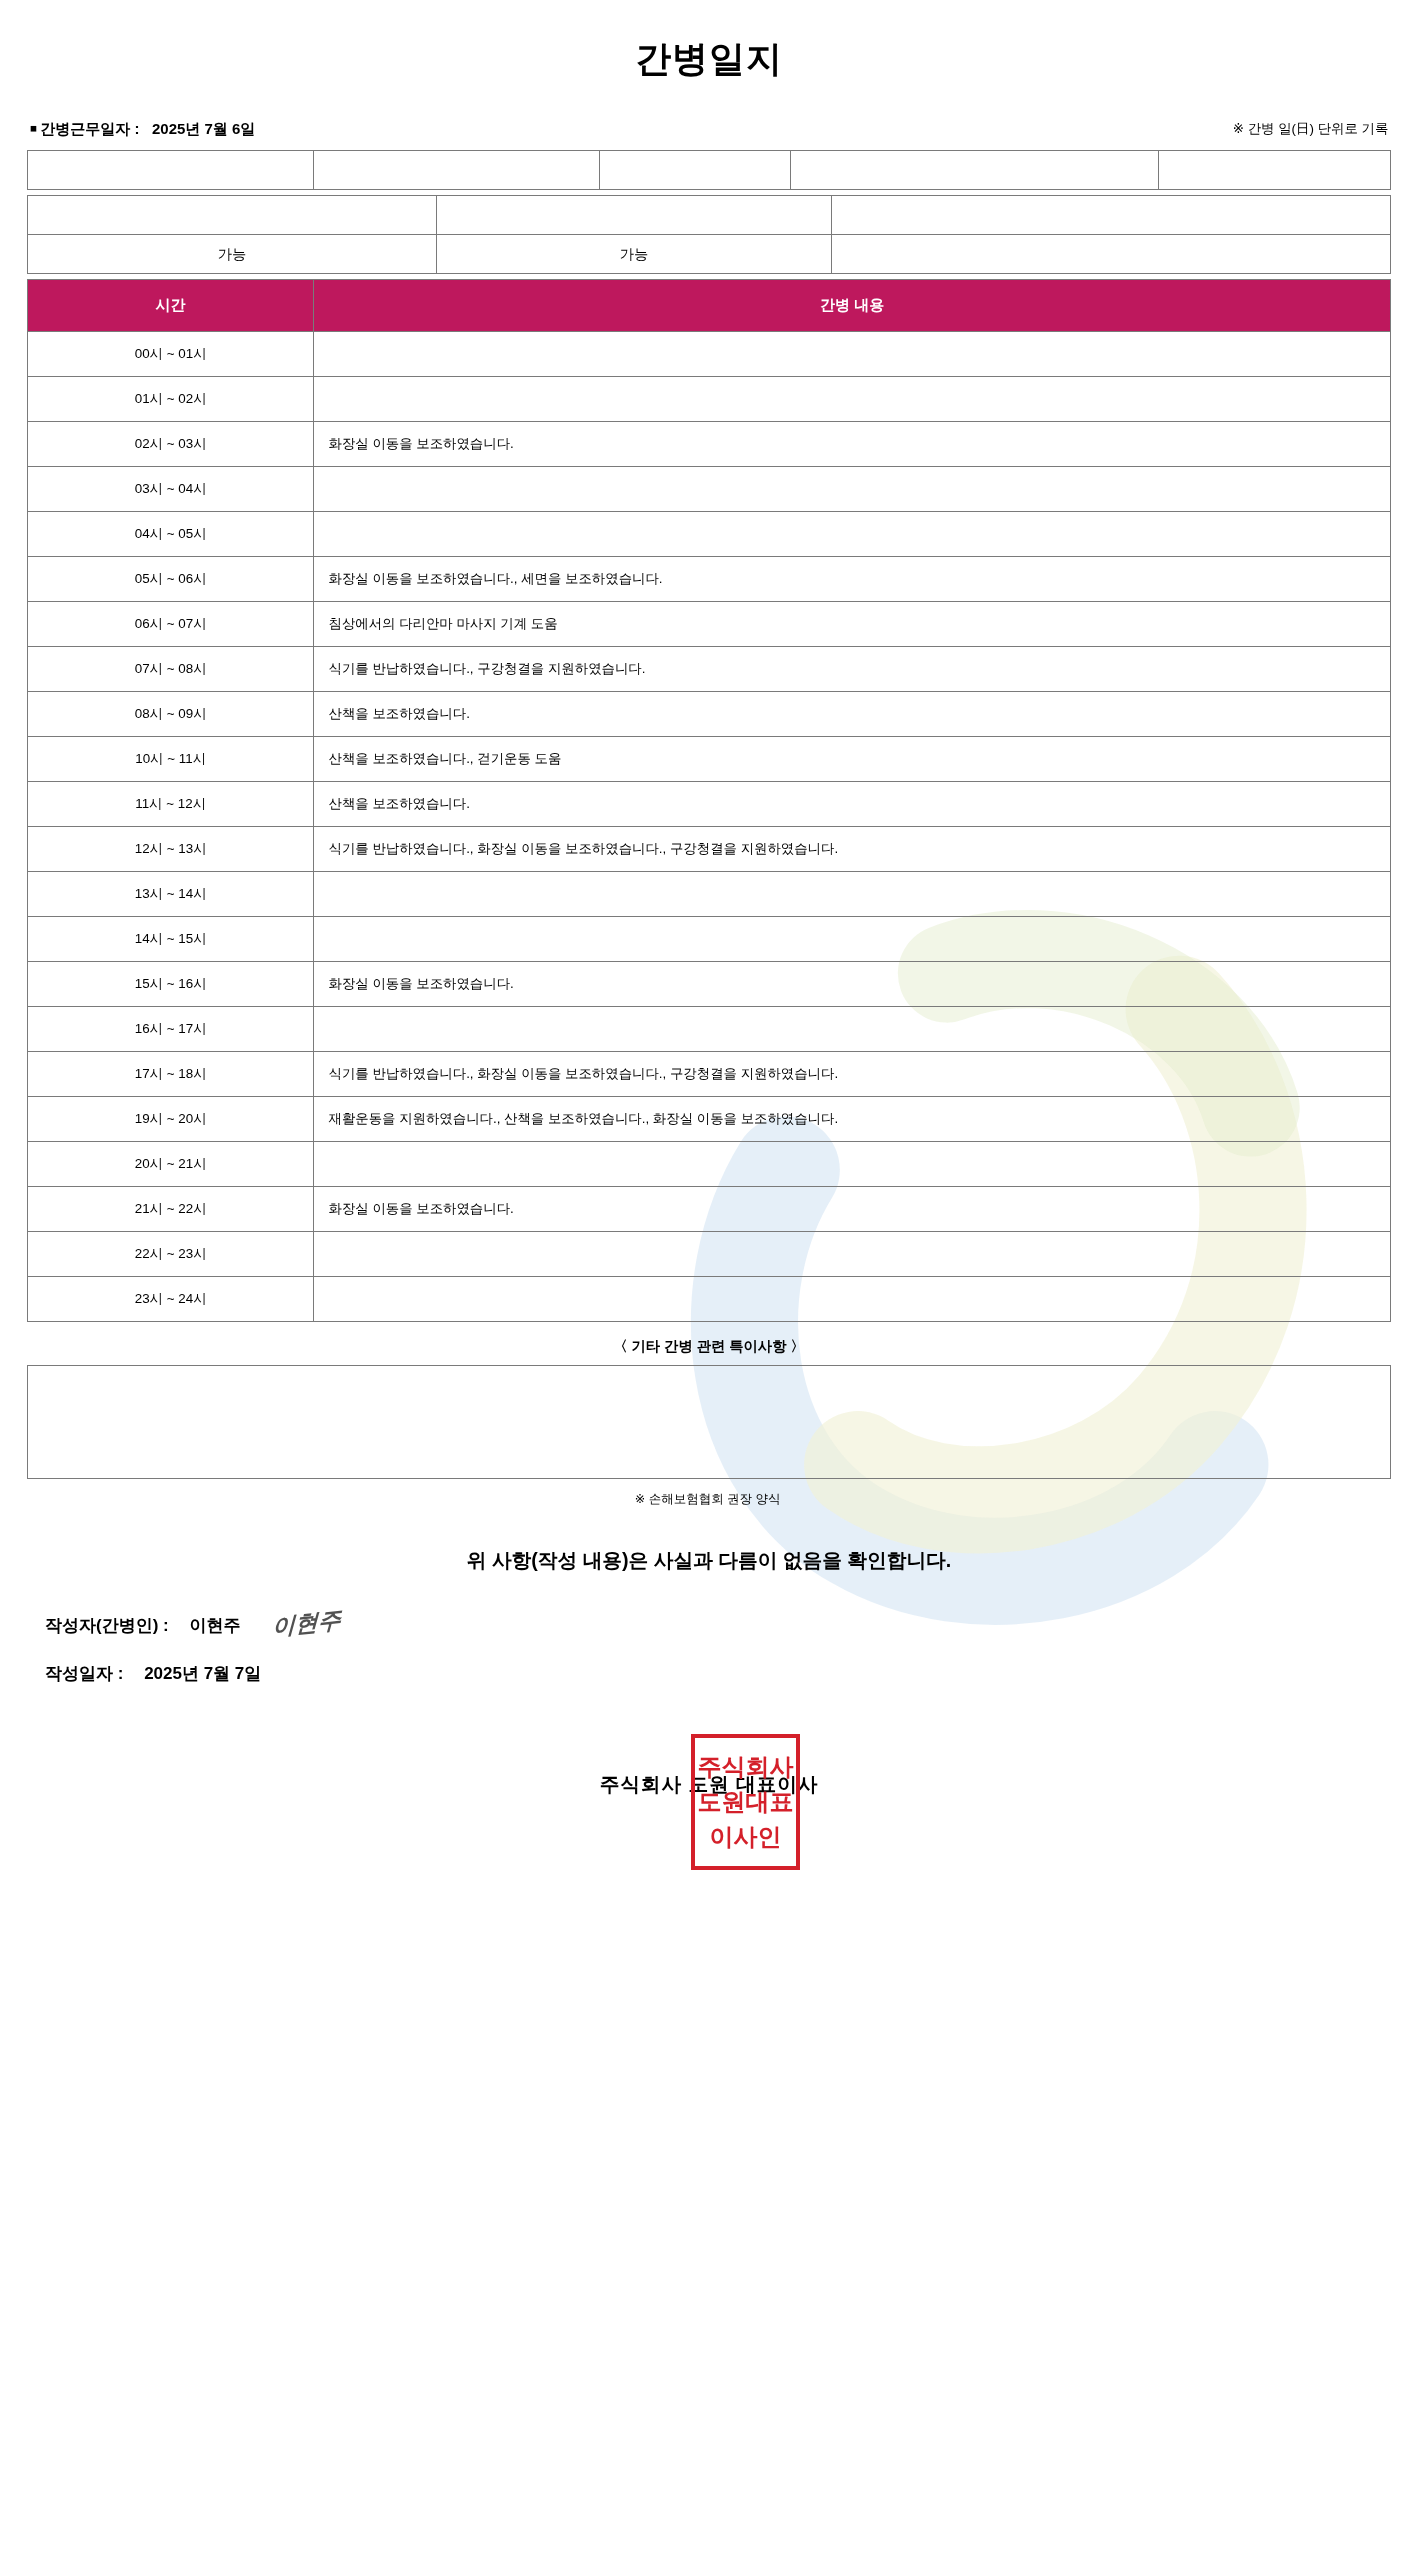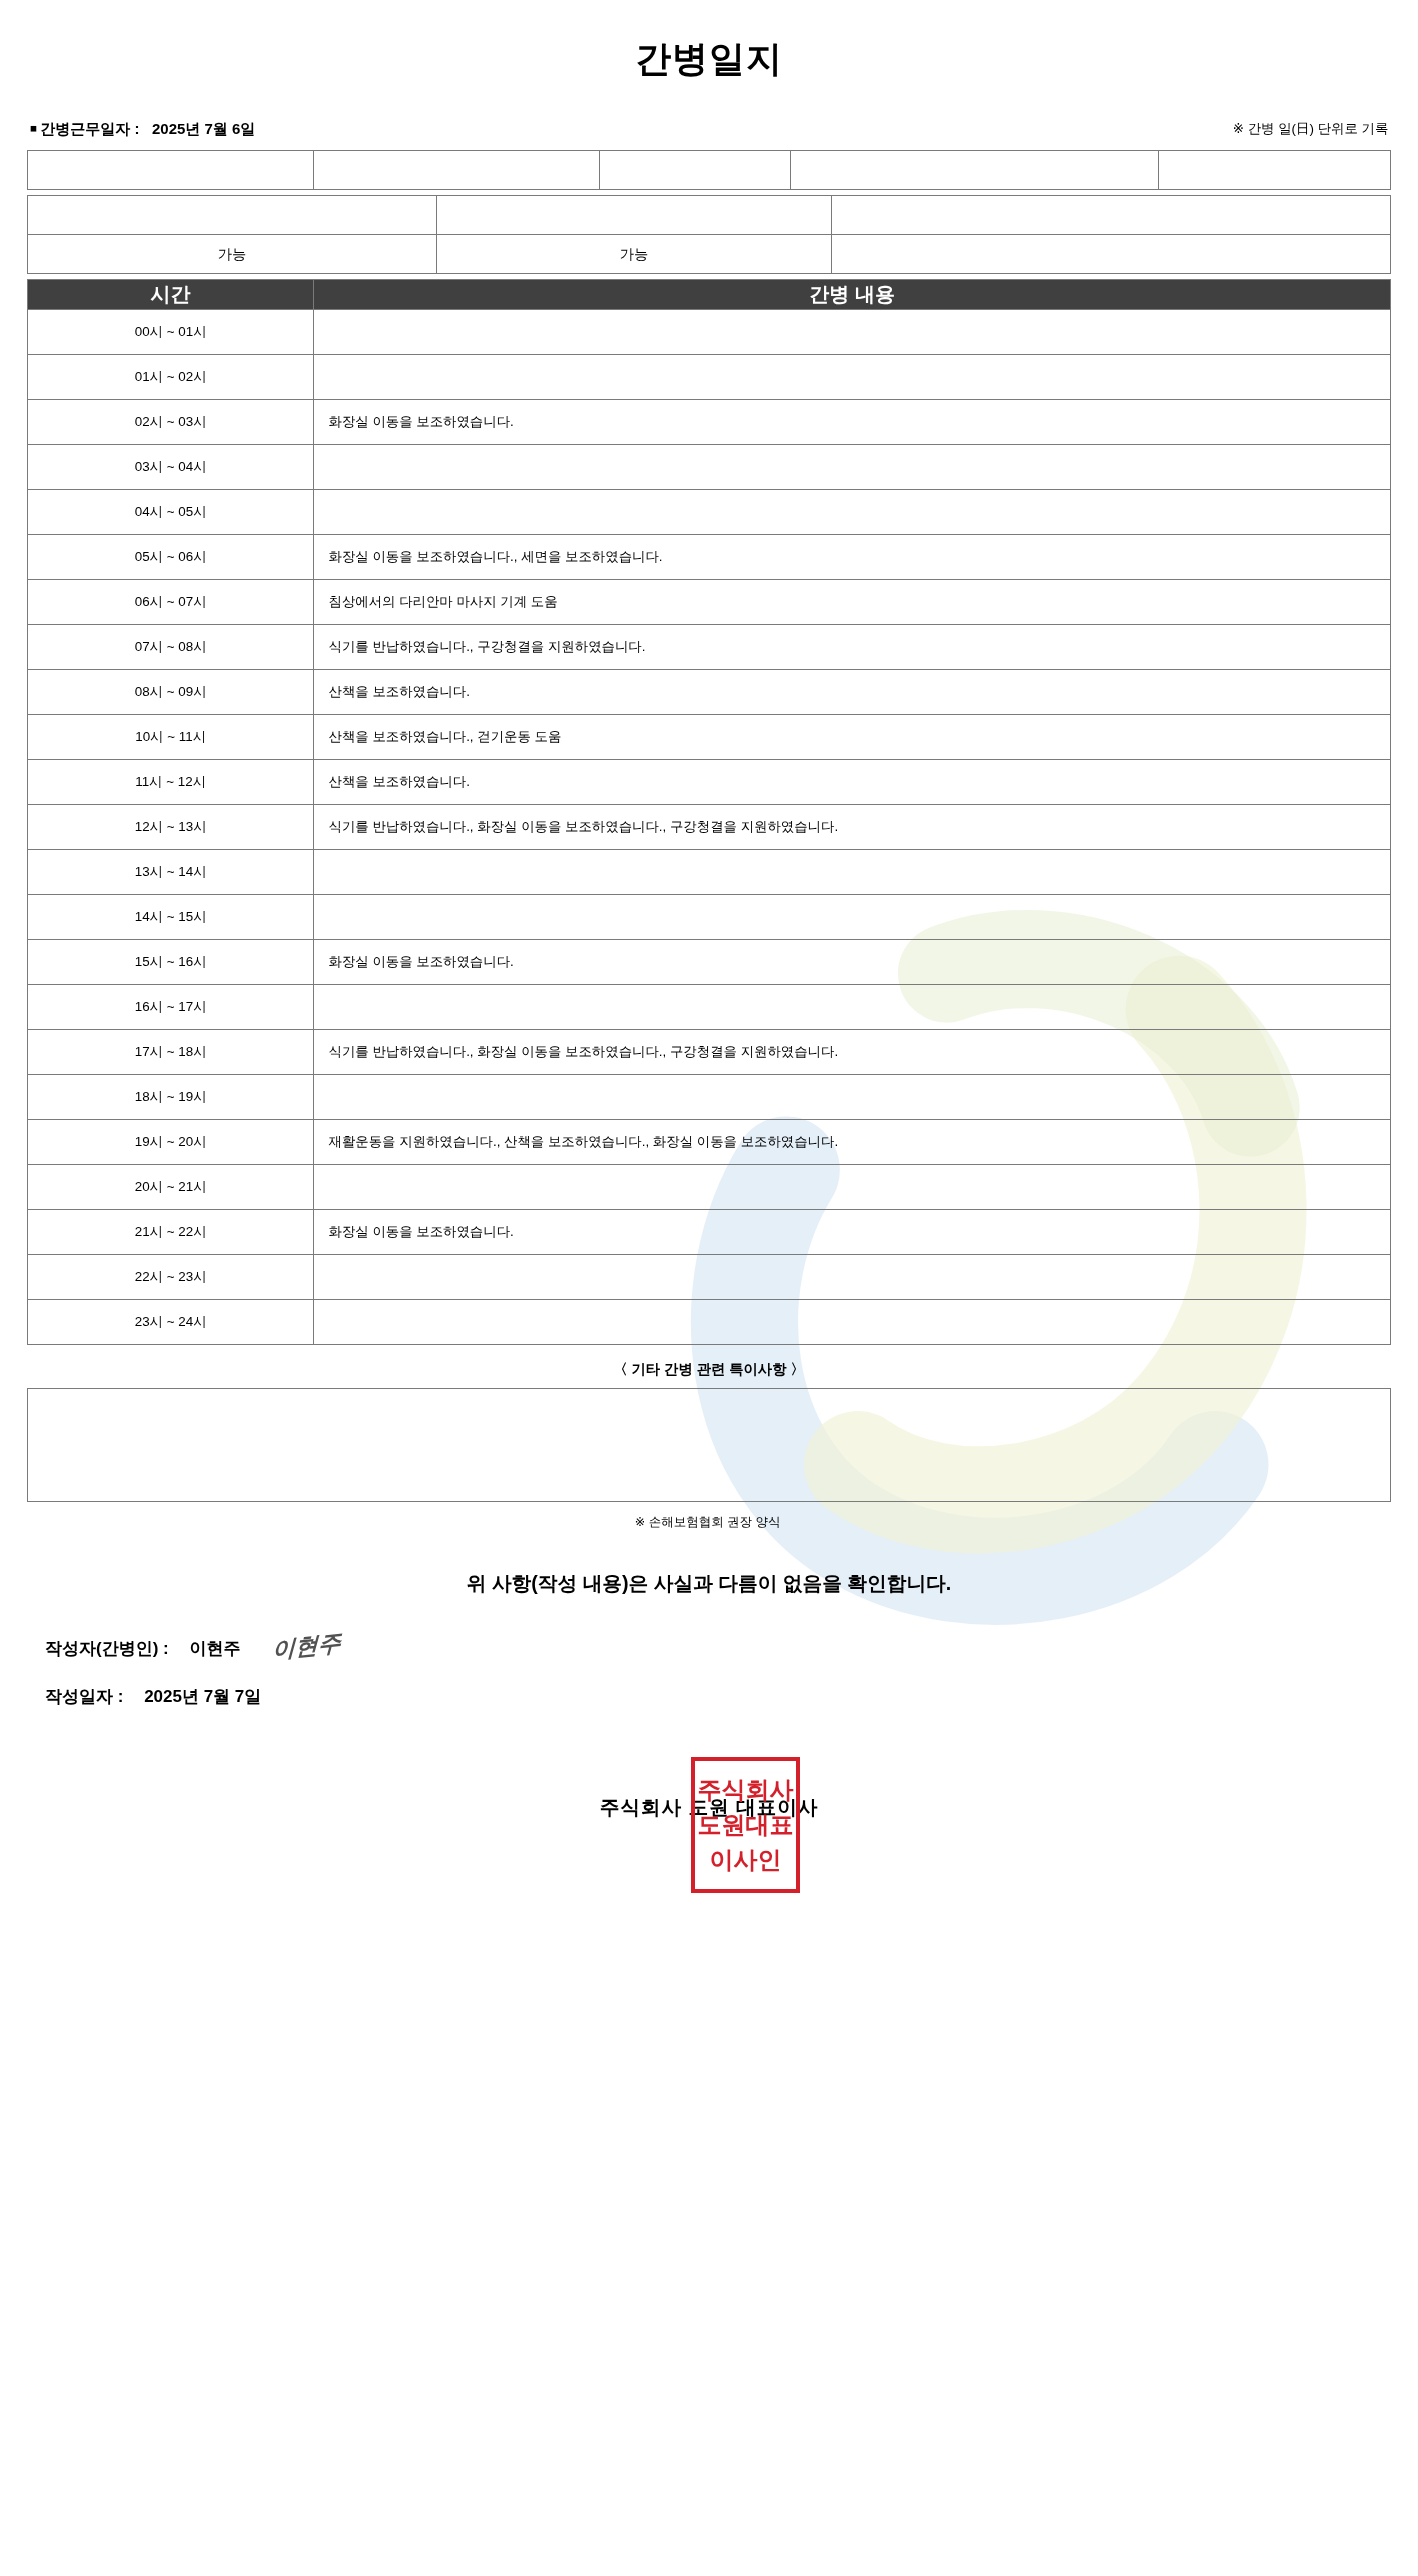--- a/index.html
+++ b/index.html
@@ -97,26 +97,26 @@
   .spacer-6 { height: 5.4px; }
 
   
   table.hours {
     width: 100%;
     border-collapse: collapse;
     table-layout: fixed;
     margin-top: 5.4px;
   }
   table.hours th {
-    background: #404040;
+    background: #be185d;
     color: #fff;
-    font-size: 20px;
+    font-size: 15px;
     font-weight: bold;
     border: 0.9px solid #7a7a7a;
-    height: 30px;
+    height: 52px;
   }
   table.hours td {
     border: 0.9px solid #7a7a7a;
     height: 45px;
     font-size: 13.4px;
   }
   td.time-cell {
     text-align: center;
     width: 277px;
     font-size: 13.4px;
@@ -342,24 +342,20 @@
         </tr>
         <tr>
           <td class="time-cell">16시 ~ 17시</td>
           <td class="content-cell"></td>
         </tr>
         <tr>
           <td class="time-cell">17시 ~ 18시</td>
           <td class="content-cell">식기를 반납하였습니다., 화장실 이동을 보조하였습니다., 구강청결을 지원하였습니다.</td>
         </tr>
         <tr>
-          <td class="time-cell">18시 ~ 19시</td>
-          <td class="content-cell"></td>
-        </tr>
-        <tr>
           <td class="time-cell">19시 ~ 20시</td>
           <td class="content-cell">재활운동을 지원하였습니다., 산책을 보조하였습니다., 화장실 이동을 보조하였습니다.</td>
         </tr>
         <tr>
           <td class="time-cell">20시 ~ 21시</td>
           <td class="content-cell"></td>
         </tr>
         <tr>
           <td class="time-cell">21시 ~ 22시</td>
           <td class="content-cell">화장실 이동을 보조하였습니다.</td>

